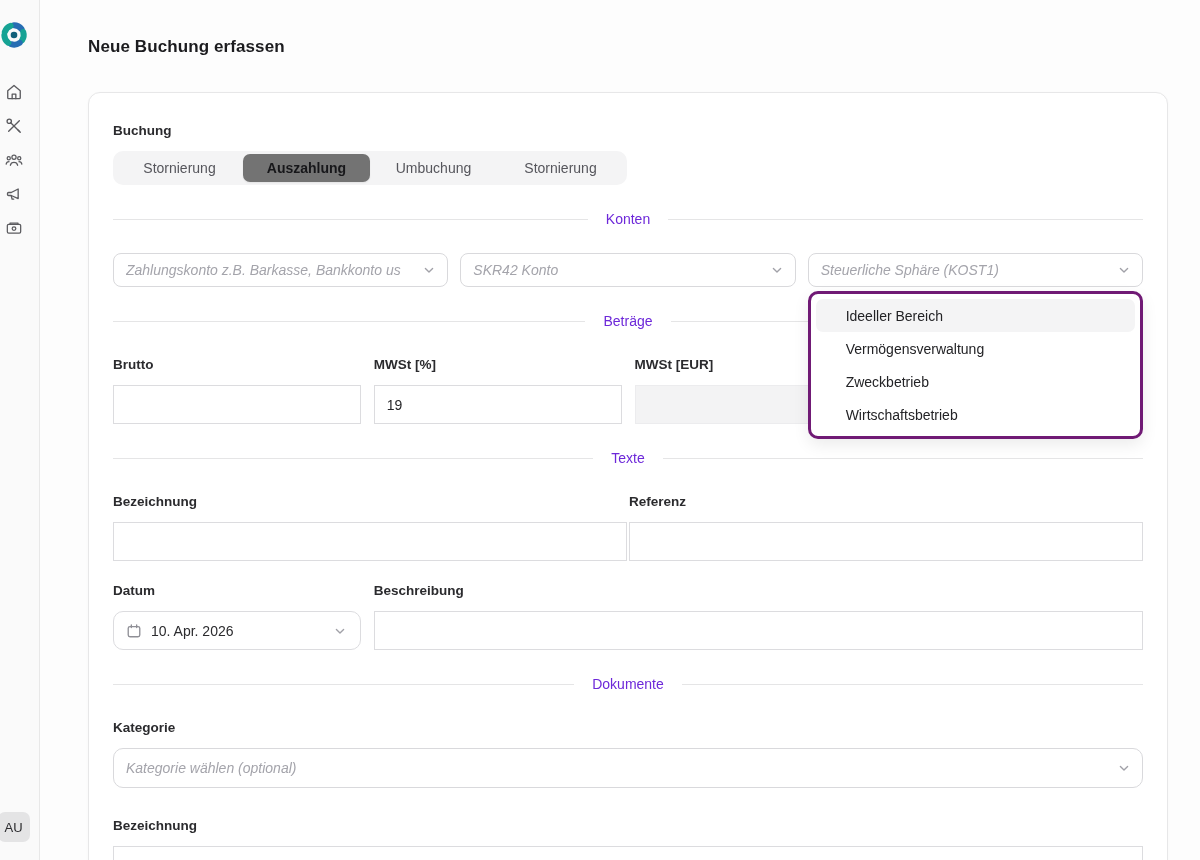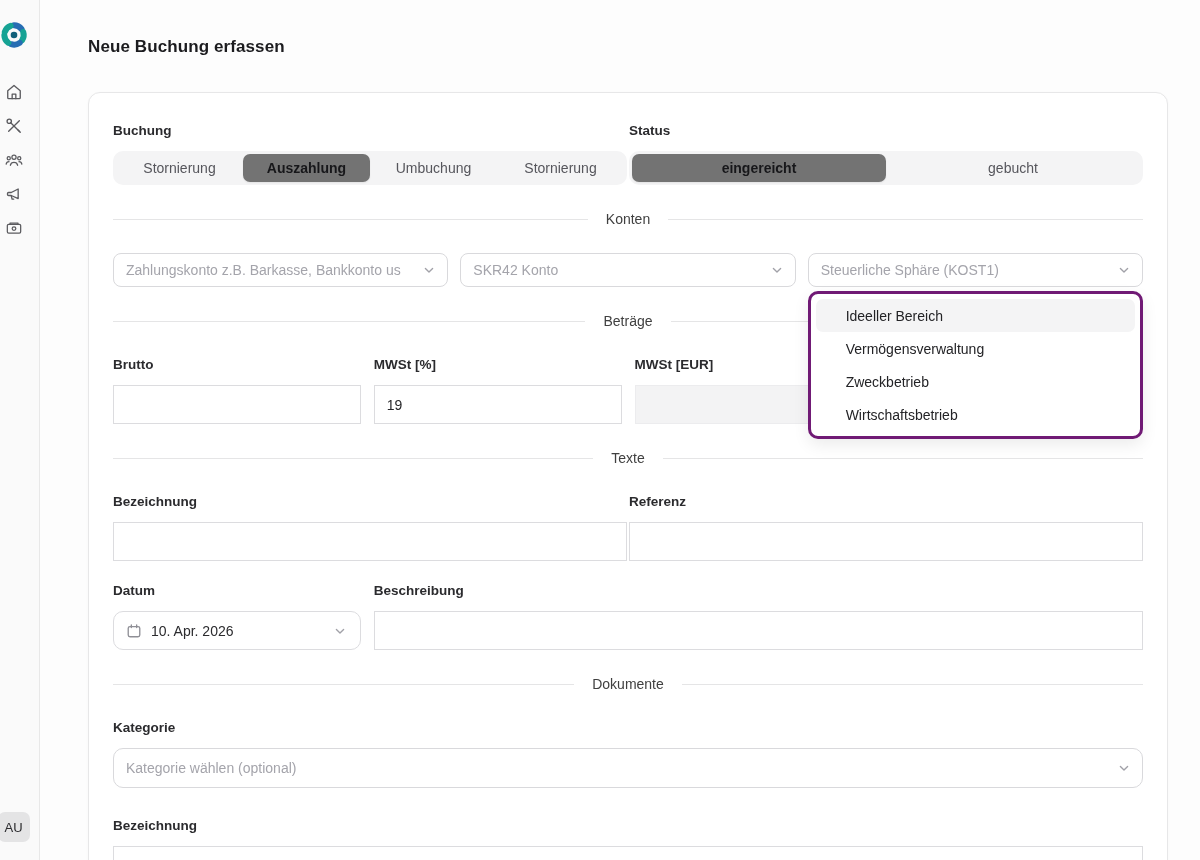--- a/index.html
+++ b/index.html
@@ -64,33 +64,33 @@
     white-space:nowrap;
   }
   .seg-item.selected {
     background:#737373; color:#17171a; font-weight:700;
     box-shadow:0 1px 2px rgba(0,0,0,.07);
   }
 
   
   .divider {
     display:flex; align-items:center; gap:18px;
-    font-size:14px; color:#404040; margin:24px 0; height:20px;
+    font-size:14px; color:#6d28d9; margin:24px 0; height:20px;
   }
   .divider::before, .divider::after {
     content:""; flex:1; height:1px; background:#e5e5e6;
   }
 
   
   .select {
     height:34px; border:1px solid #d9d9dc; border-radius:8px; background:#fff;
     display:flex; align-items:center; padding:0 10px 0 12px;
     font-size:14px; color:#a4a4ab; cursor:pointer; position:relative;
   }
-  .select .ph { flex:1; overflow:hidden; white-space:nowrap; }
+  .select .ph { flex:1; overflow:hidden; white-space:nowrap;font-style:italic; }
   .chev { width:16px; height:16px; flex:none; color:#a1a1a8; }
 
   .input {
     width:100%; height:39px; border:1px solid #dcdcdf; border-radius:0;
     background:#fff; font-family:inherit; font-size:14px; color:#27272a;
     padding:0 12px; outline:none;
   }
   .input::placeholder { color:#a4a4ab; }
   .input.disabled { background:#f3f3f4; border-color:#ececee; }
 
@@ -185,27 +185,20 @@
   <div class="card">
 
     <div class="grid2">
       <div>
         <div class="field-label">Buchung</div>
         <div class="seg">
           <div class="seg-item">Stornierung</div>
           <div class="seg-item selected">Auszahlung</div>
           <div class="seg-item">Umbuchung</div>
           <div class="seg-item">Stornierung</div>
-        </div>
-      </div>
-      <div>
-        <div class="field-label">Status</div>
-        <div class="seg">
-          <div class="seg-item selected">eingereicht</div>
-          <div class="seg-item">gebucht</div>
         </div>
       </div>
     </div>
 
     <div class="divider">
       <span>Konten</span>
     </div>
 
     <div class="grid3">
       <div class="select">

